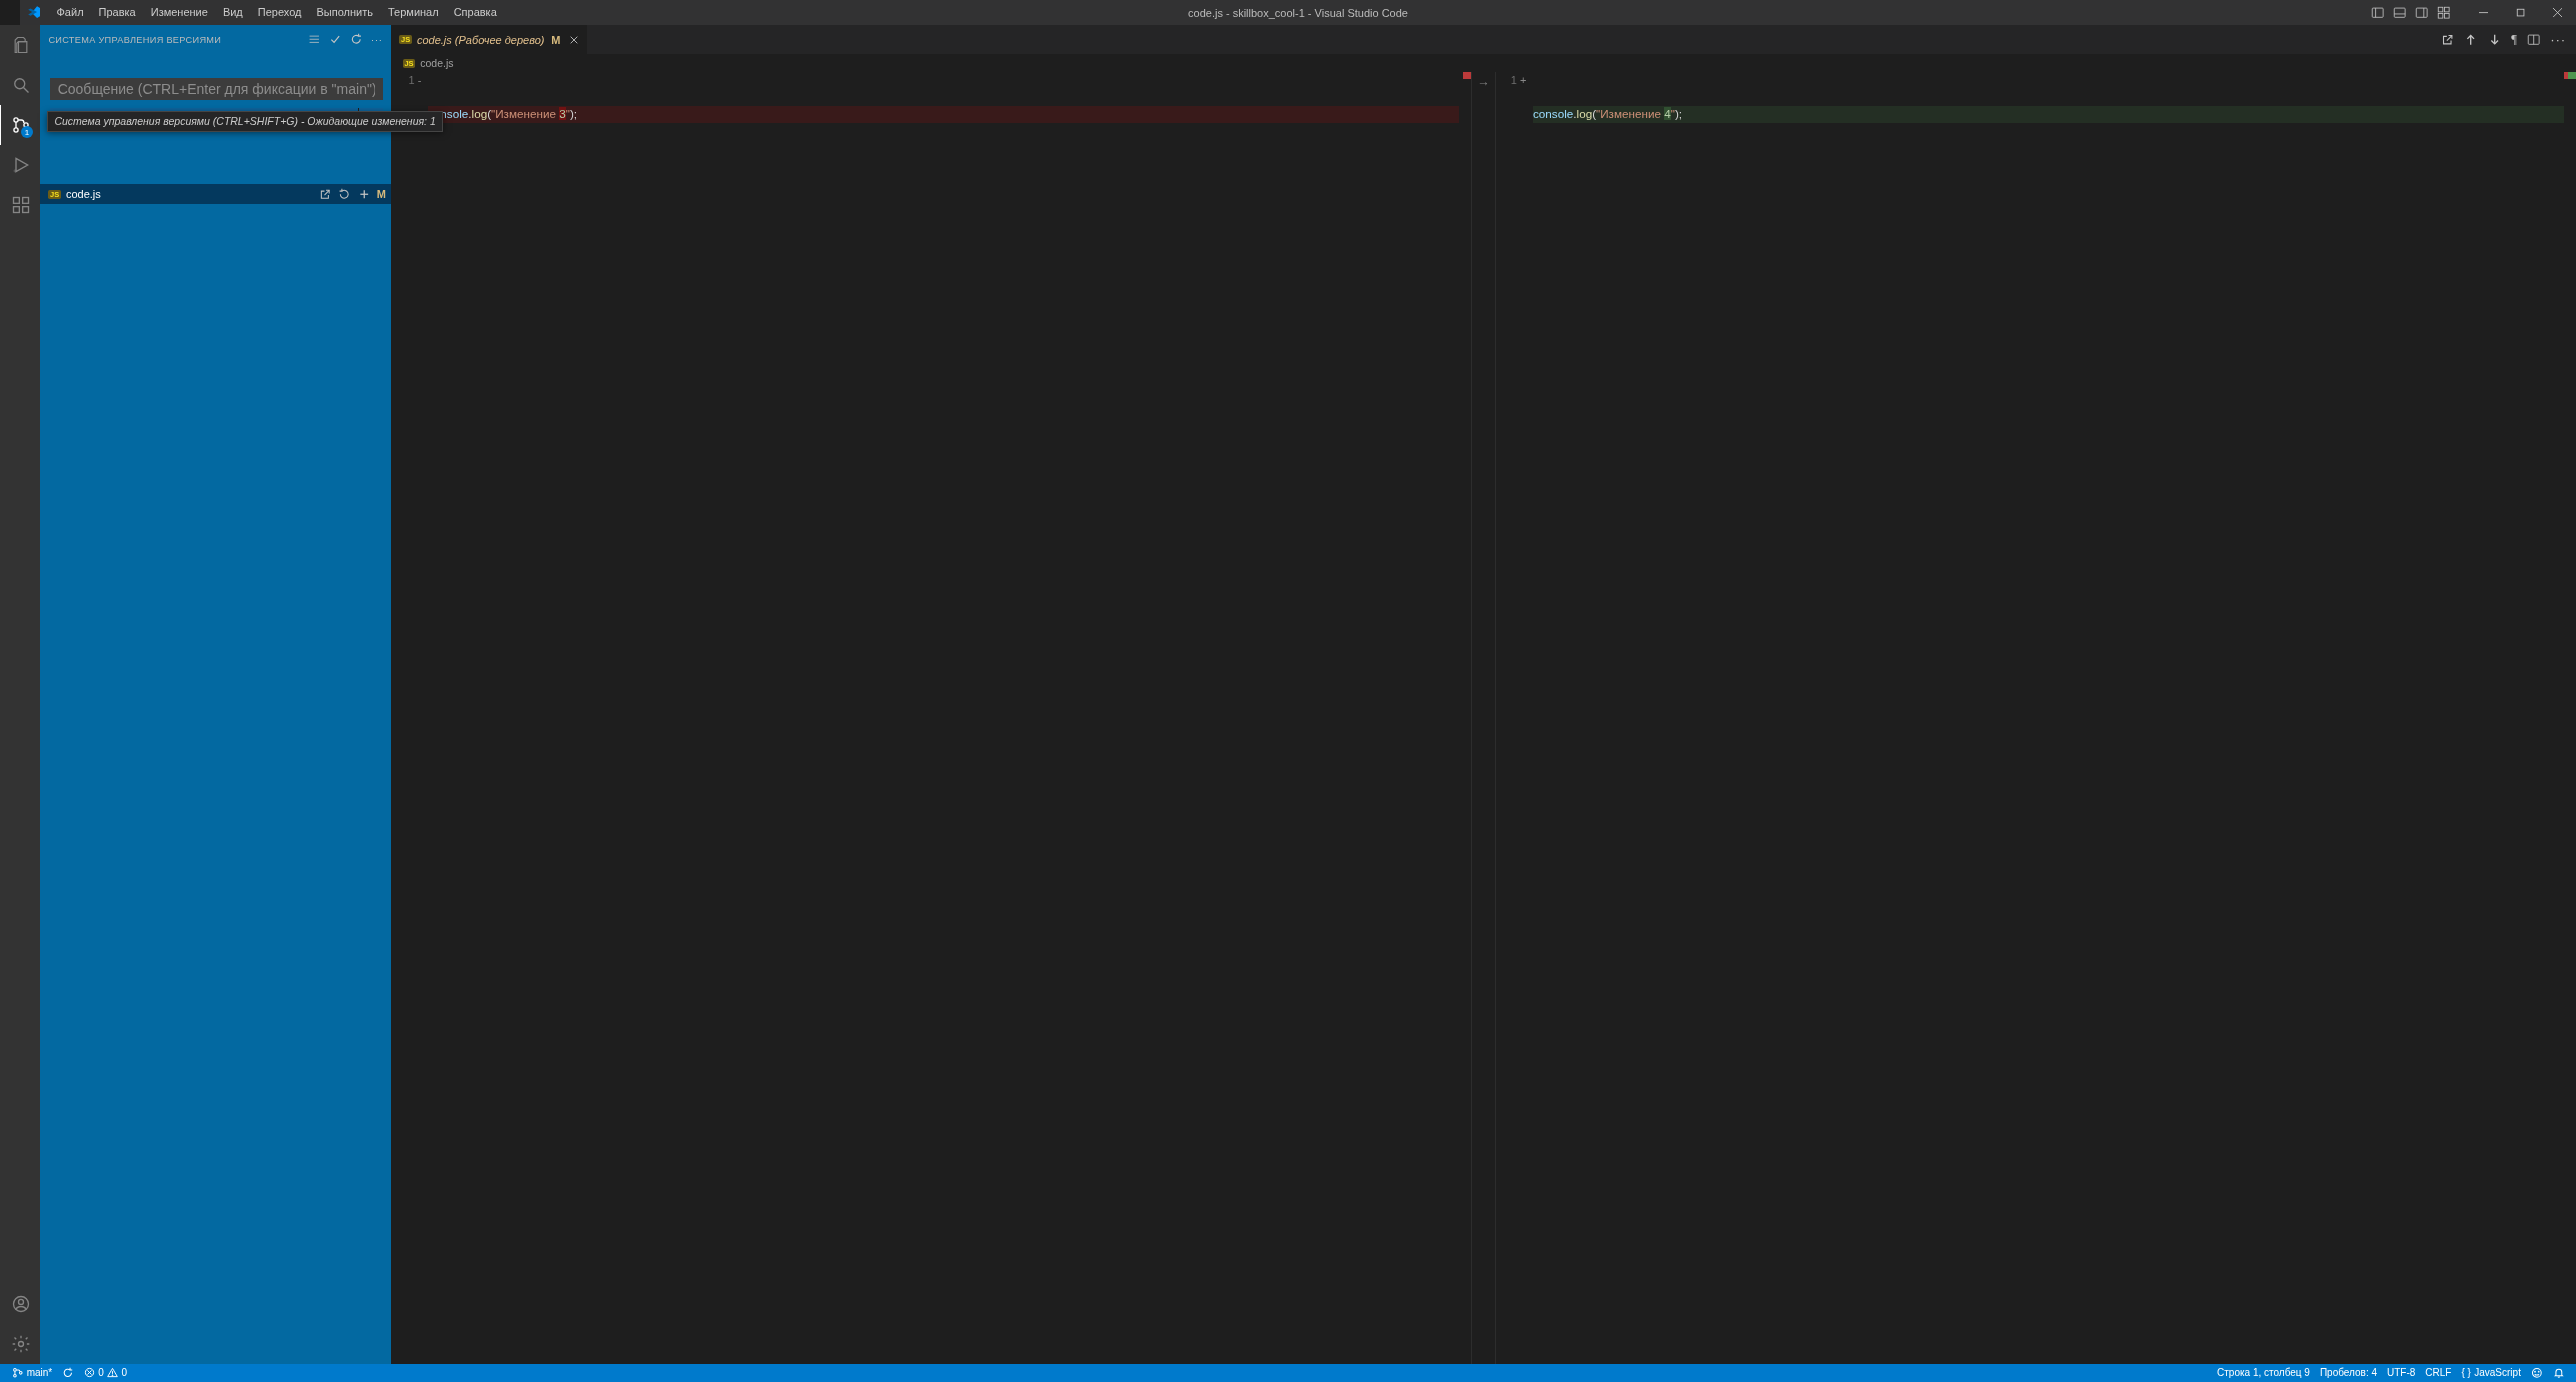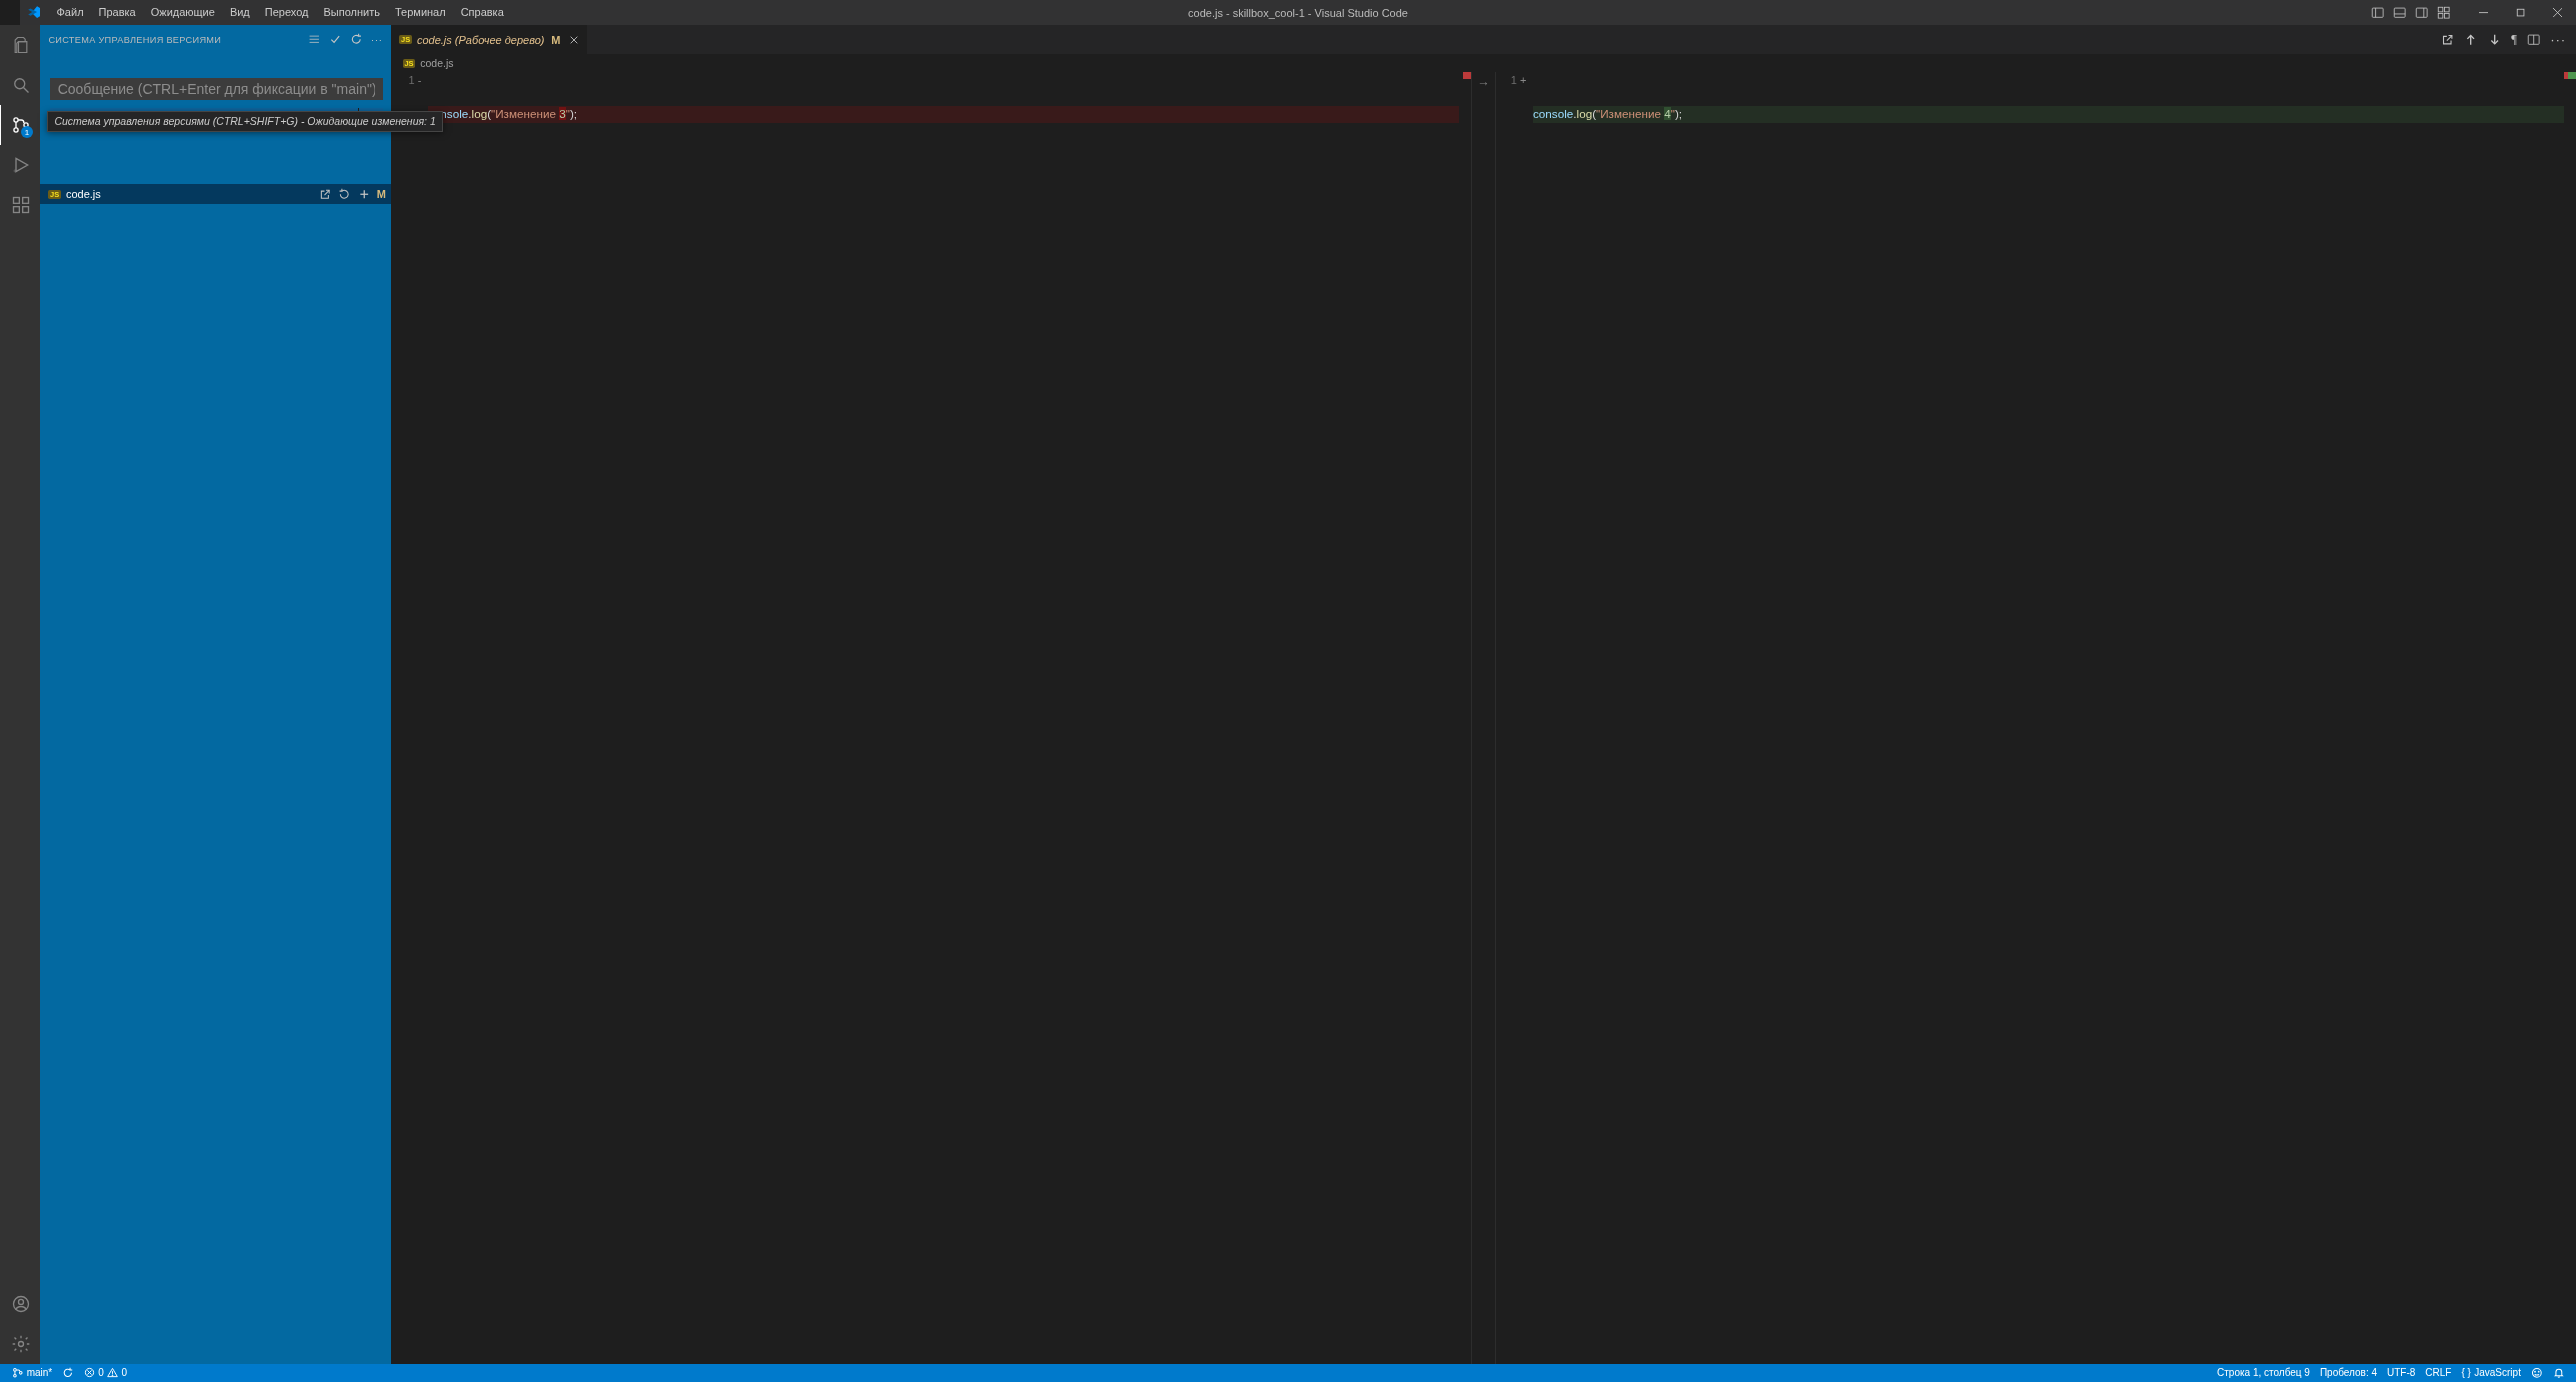--- a/index.html
+++ b/index.html
@@ -175,21 +175,21 @@
 <div class="titlebar">
   <div class="logo">
     <svg width="14.2" height="14.2" viewBox="0 0 24 24">
         <path fill="#0098ff" d="M17 2l5 3v14l-5 3-9-9 9-11z"></path>
         <path fill="#0065a9" d="M2 8l4-2 11 6-11 6-4-2 7-4-7-4z"></path>
       </svg>
   </div>
   <div class="menus">
     <div class="menu-item"><span>Файл</span></div>
     <div class="menu-item"><span>Правка</span></div>
-    <div class="menu-item"><span>Ожидающие</span></div>
+    <div class="menu-item"><span>Изменение</span></div>
     <div class="menu-item"><span>Вид</span></div>
     <div class="menu-item"><span>Переход</span></div>
     <div class="menu-item"><span>Выполнить</span></div>
     <div class="menu-item"><span>Терминал</span></div>
     <div class="menu-item"><span>Справка</span></div>
   </div>
   <div class="title">code.js - skillbox_cool-1 - Visual Studio Code</div>
   <div class="right">
     <div class="layout-icons">
       <div>

